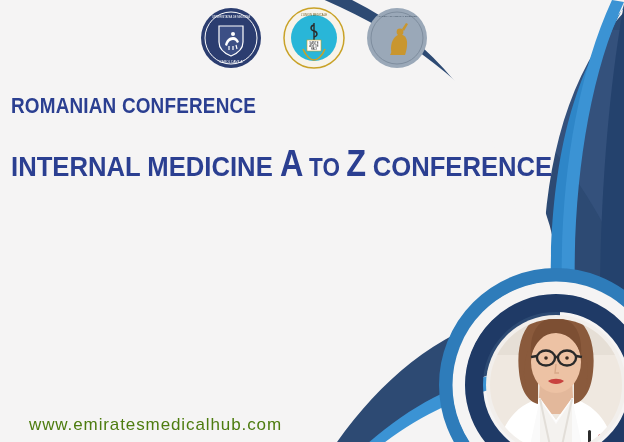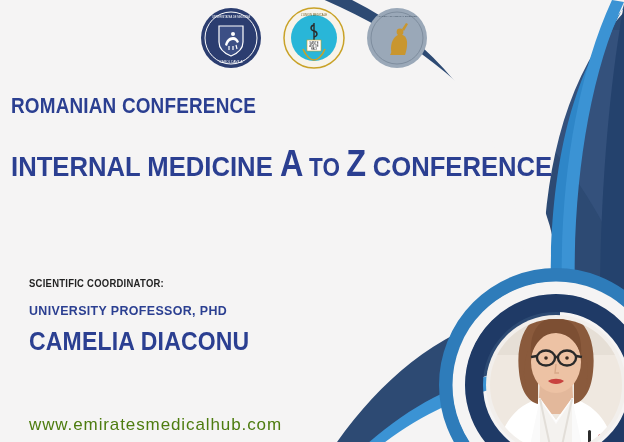--- a/index.html
+++ b/index.html
@@ -271,21 +271,16 @@
     </div>
   </div>
 
   <div class="headings">
     <div class="kicker">ROMANIAN CONFERENCE</div>
     <div class="title">
       <span>INTERNAL MEDICINE </span><span class="az">A</span><span class="to"> TO </span><span class="az">Z</span><span> CONFERENCE</span>
     </div>
   </div>
 
-  <div class="coordinator">
-    <div class="coord-label">SCIENTIFIC COORDINATOR:</div>
-    <div class="coord-rank">UNIVERSITY PROFESSOR, PHD</div>
-    <div class="coord-name">CAMELIA DIACONU</div>
-  </div>
 
   <div class="website">www.emiratesmedicalhub.com</div>
 
 </div>
 
 </body></html>

